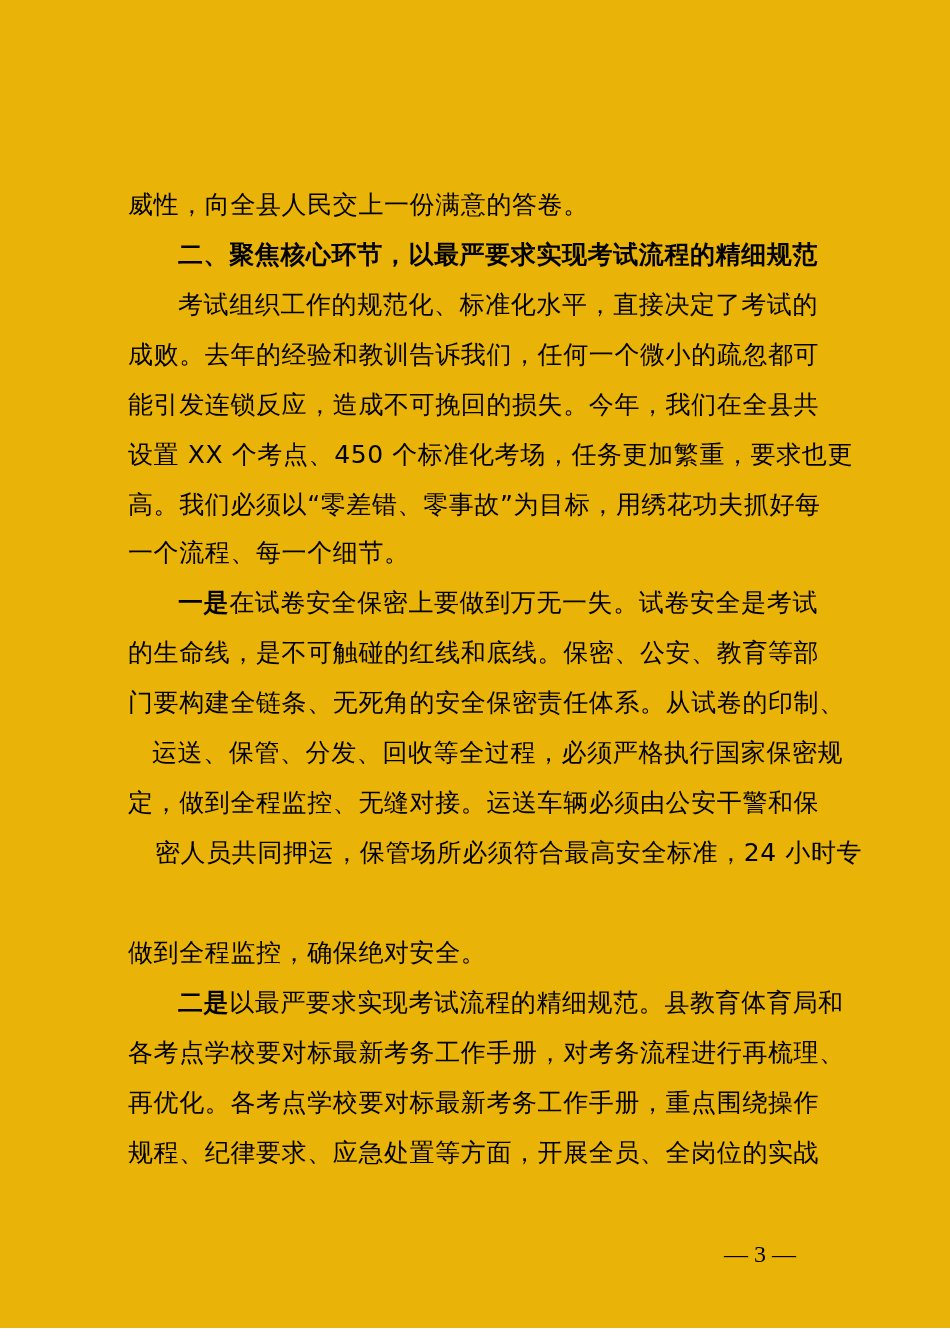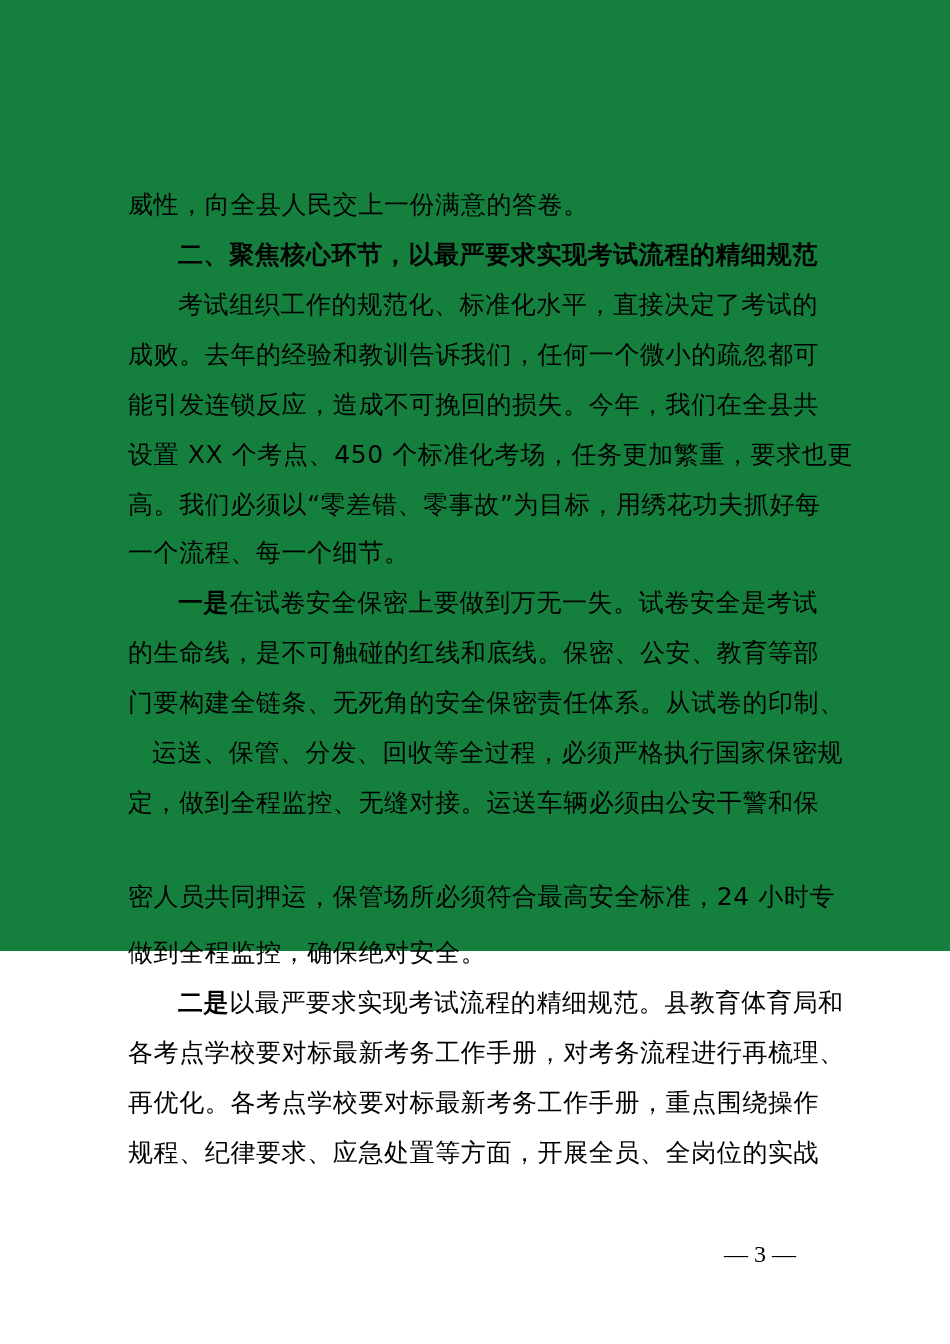--- a/index.html
+++ b/index.html
@@ -13,22 +13,22 @@
       position: relative;
       overflow: hidden;
       font-family: "DejaVu Sans", "Liberation Sans", sans-serif;
       color: #000000;
     }
     .page {
       position: absolute;
       left: 0;
       top: 0;
       width: 950px;
-      height: 951px;
-      background: #15803d;
+      height: 1328px;
+      background: #eab308;
       text-decoration: underline;
     }
     .line {
       position: absolute;
       left: 128px;
       width: 710px;
       height: 50px;
       font-size: 25px;
       line-height: 50px;
       white-space: nowrap;
@@ -74,21 +74,21 @@
   <div class="line" style="top:480px;">高。我们必须以“零差错、零事故”为目标，用绣花功夫抓好每</div>
   <div class="line" style="top:528px;">一个流程、每一个细节。</div>
 
   <div class="line" style="top:628px;">的生命线，是不可触碰的红线和底线。保密、公安、教育等部</div>
   <div class="line indent" style="top:578px;">
     <span class="lead">一是</span><span>在试卷安全保密上要做到万无一失。试卷安全是考试</span>
   </div>
   <div class="line" style="top:678px;">门要构建全链条、无死角的安全保密责任体系。从试卷的印制、</div>
   <div class="line" style="top:728px;margin-left:24px;">运送、保管、分发、回收等全过程，必须严格执行国家保密规</div>
   <div class="line" style="top:778px;">定，做到全程监控、无缝对接。运送车辆必须由公安干警和保</div>
-  <div class="line" style="top:872px;">密人员共同押运，保管场所必须符合最高安全标准，24 小时专</div>
+  <div class="line" style="top:828px;margin-left:27px;">密人员共同押运，保管场所必须符合最高安全标准，24 小时专</div>
   <div class="line" style="top:928px;">做到全程监控，确保绝对安全。</div>
 
   <div class="line indent" style="top:978px;">
     <span class="lead">二是</span><span>以最严要求实现考试流程的精细规范。县教育体育局和</span>
   </div>
   <div class="line" style="top:1028px;">各考点学校要对标最新考务工作手册，对考务流程进行再梳理、</div>
   <div class="line" style="top:1078px;">再优化。各考点学校要对标最新考务工作手册，重点围绕操作</div>
   <div class="line" style="top:1128px;">规程、纪律要求、应急处置等方面，开展全员、全岗位的实战</div>
 
   <div class="page-number">— 3 —</div>

